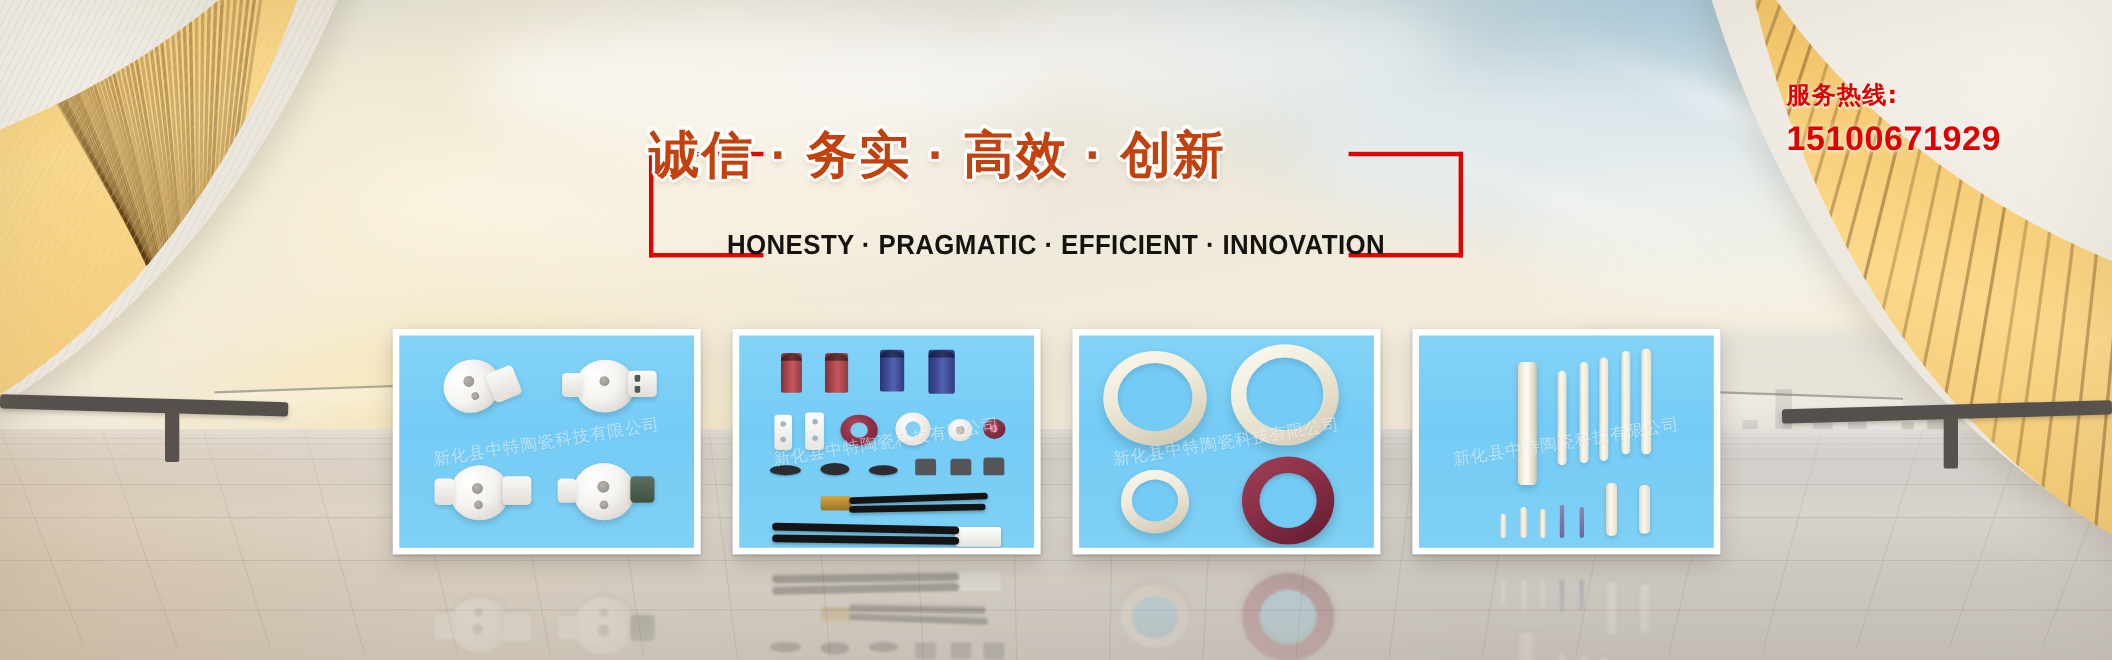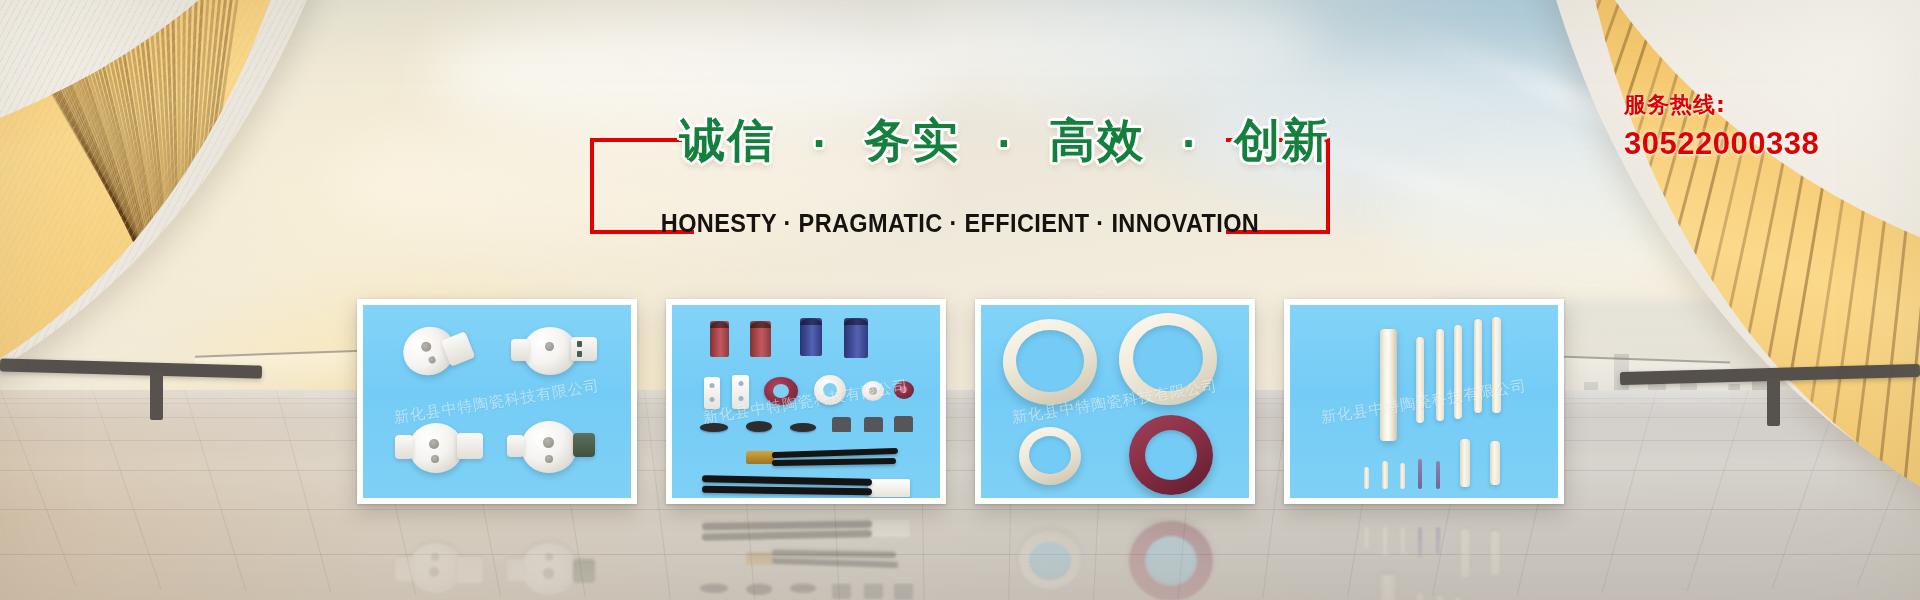--- a/index.html
+++ b/index.html
@@ -128,23 +128,23 @@
   .bk{ position:absolute; background:#e30000; }
   .bk-l  { left:0;   top:0; width:4px;  height:96px; }
   .bk-r  { right:0;  top:0; width:4px;  height:96px; }
   .bk-tl { left:0;   top:0; width:104px; height:4px; }
   .bk-tr { right:0;  top:0; width:104px; height:4px; }
   .bk-bl { left:0;   bottom:0; width:104px; height:4px; }
   .bk-br { right:0;  bottom:0; width:104px; height:4px; }
 
   .cn-line{
     position:absolute; left:0; top:-28px; width:100%;
-    text-align:right; white-space:nowrap;
-    font-family:Liberation Mono, monospace;
-    font-size:46px; font-weight:700; letter-spacing:2px; color:#15803d;
+    text-align:left; white-space:nowrap;
+    font-family:Liberation Sans, sans-serif;
+    font-size:46px; font-weight:700; letter-spacing:2px; color:#c2410c;
     text-shadow:
       -2px -2px 0 #fff, 2px -2px 0 #fff, -2px 2px 0 #fff, 2px 2px 0 #fff,
       -3px 0 0 #fff, 3px 0 0 #fff, 0 -3px 0 #fff, 0 3px 0 #fff,
       0 4px 7px rgba(120,60,20,.28);
   }
   .en-line{
     position:absolute; left:0; bottom:-4px; width:100%;
     text-align:center; white-space:nowrap;
     font-family:"Liberation Sans","DejaVu Sans",sans-serif;
     font-size:25px; font-weight:700; letter-spacing:.4px; color:#15120f;
@@ -153,21 +153,21 @@
 
   
   .contact{ position:absolute; right:36px; top:52px; width:260px; text-align:left; }
   .contact .c-title{
     font-size:21px; font-weight:700; color:#e00000; letter-spacing:1px;
     font-family:"DejaVu Sans","Liberation Sans",sans-serif;
     text-shadow:0 1px 2px rgba(255,255,255,.85), 0 0 5px rgba(255,255,255,.7);
     white-space:nowrap;
   }
   .contact .c-label{
-    margin-top:38px; font-size:22px; font-weight:700; color:#e00000; letter-spacing:1px;
+    margin-top:20px; font-size:22px; font-weight:700; color:#e00000; letter-spacing:1px;
     font-family:"DejaVu Sans","Liberation Sans",sans-serif;
     text-shadow:0 1px 2px rgba(255,255,255,.85), 0 0 5px rgba(255,255,255,.7);
   }
   .contact .c-phone{
     margin-top:6px; font-size:31px; font-weight:700; color:#e00000; letter-spacing:.5px;
     font-family:"Liberation Sans","DejaVu Sans",sans-serif;
     text-shadow:0 1px 2px rgba(255,255,255,.85), 0 0 6px rgba(255,255,255,.7);
   }
 
   
@@ -417,21 +417,21 @@
       <span class="bk bk-tr"></span>
       <span class="bk bk-bl"></span>
       <span class="bk bk-br"></span>
     </div>
     <div class="cn-line">诚信 · 务实 · 高效 · 创新</div>
     <div class="en-line">HONESTY · PRAGMATIC · EFFICIENT · INNOVATION</div>
   </div>
 
   <div class="contact">
     <div class="c-label">服务热线:</div>
-    <div class="c-phone">30522000338</div>
+    <div class="c-phone">15100671929</div>
   </div>
 
   <div class="reflect" id="reflect">
 
     <div class="panel">
       <div class="pinner">
 
         <div class="sock" style="left:46px; top:118px; width:54px; height:50px;">
           <span class="hole" style="left:20px; top:16px; width:10px; height:10px;"></span>
           <span class="hole" style="left:22px; top:32px; width:8px; height:8px;"></span>

